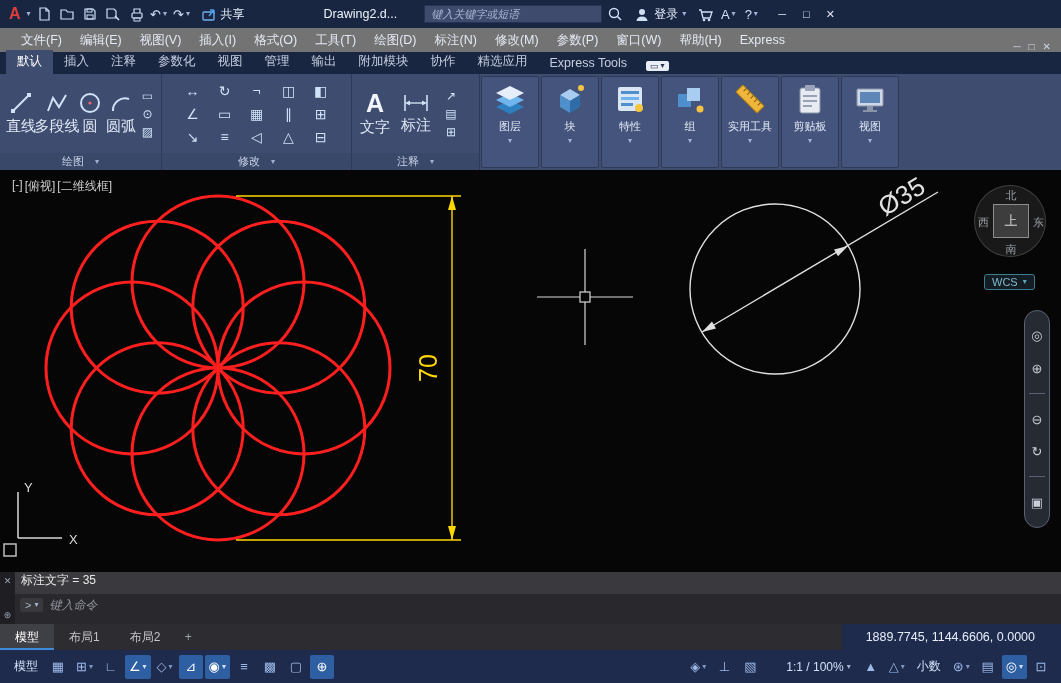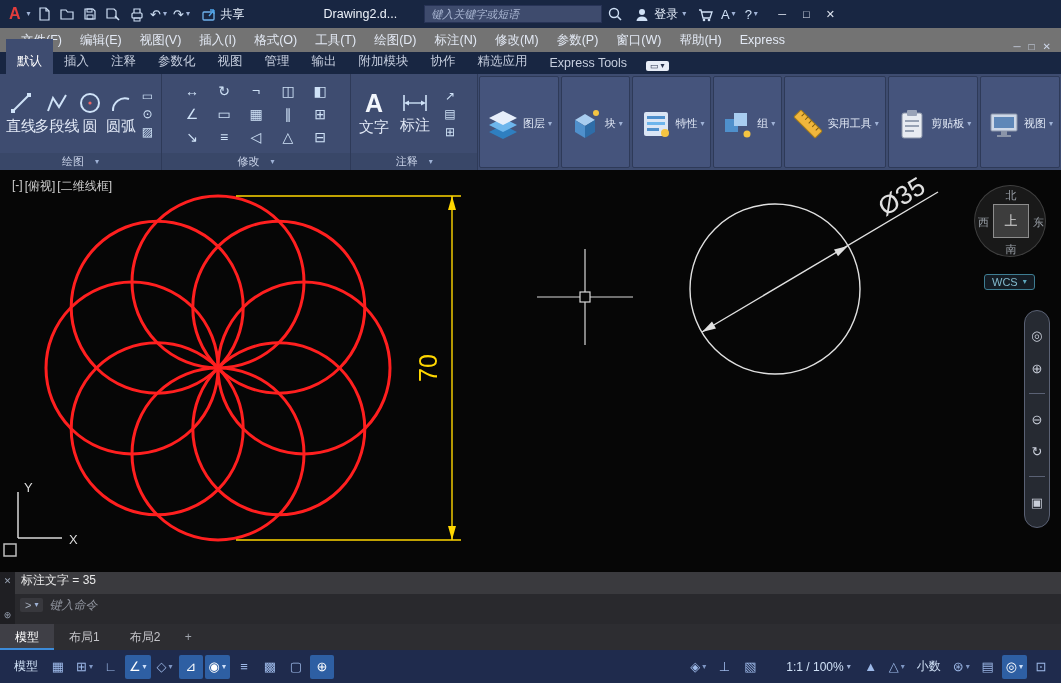--- a/index.html
+++ b/index.html
@@ -19,34 +19,34 @@
   .search input::placeholder{color:#a9b6d2;font-style:italic}
   .login{display:flex;align-items:center;gap:4px;padding:0 6px;color:#e3ecf8}
   .winctl{display:flex;margin-left:6px}
   .winctl span{width:24px;text-align:center;font-size:11px;color:#dfe5f0}
   
   .menubar{height:24px;background:#737373;display:flex;align-items:flex-end;padding-left:12px;font-size:12.5px}
   .mitem{padding:0 9px;line-height:24px;color:#e3e9f4;white-space:nowrap}
   .docctl{margin-left:auto;display:flex;gap:8px;padding-right:10px;font-size:10px;color:#cdd6e8}
   
   .rtabs{height:22px;background:#182642;display:flex;align-items:flex-end;padding-left:6px;font-size:12.5px}
-  .rtab{padding:14px 11px 4px;color:#c6cede;white-space:nowrap}
+  .rtab{padding:3px 11px 4px;color:#c6cede;white-space:nowrap}
   .rtab.active{background:#3e4c70;color:#fff}
   .ropts{margin-left:8px;margin-bottom:3px;background:#e8edf6;color:#27314a;border-radius:2px;padding:0 4px;font-size:9px;display:flex;align-items:center;gap:2px}
   
   .ribbon{height:96px;background:#3e4c70;display:flex;align-items:stretch}
   .panel{display:flex;flex-direction:column;border-right:1px solid #2e3a58}
   .pbody{flex:1;display:flex;align-items:center;padding:3px 6px;gap:4px}
   .ptitle{height:17px;font-size:11px;color:#c9d3e8;display:flex;align-items:center;justify-content:center;gap:11px;background:#394768}
   .tool{display:flex;flex-direction:column;align-items:center;gap:2px;width:34px}
   .tool .tlabel{font-size:15px;color:#e2e9f6;white-space:nowrap}
   .minicol{display:flex;flex-direction:column;gap:4px;font-size:12px;color:#cfe2f7;width:22px;align-items:center}
   .mgrid{display:grid;grid-template-columns:repeat(5,32px);grid-auto-rows:23px;align-items:center;justify-items:center;color:#cfe2f7;font-size:14px}
   .bigA{font-size:25px;font-weight:bold;color:#f2f6fc;line-height:1}
-  .bigpanel{background:#45547c;border:1px solid #2e3a58;border-radius:2px;margin:2px 1px;min-width:58px;display:flex;flex-direction:row;align-items:center;justify-content:flex-start;padding:5px 6px 2px;gap:3px}
+  .bigpanel{background:#45547c;border:1px solid #2e3a58;border-radius:2px;margin:2px 1px;min-width:58px;display:flex;flex-direction:column;align-items:center;justify-content:flex-start;padding:5px 6px 2px;gap:3px}
   .bigpanel .blabel{font-size:11px;color:#e2e9f6;white-space:nowrap}
   
   .canvas{position:relative;height:402px;background:#060606}
   .canvas svg.main{position:absolute;left:0;top:0}
   .vplabel{position:absolute;left:12px;top:8px;font-size:12px;color:#cfcfcf;display:flex;gap:2px}
   .viewcube{position:absolute;left:966px;top:6px;width:90px;height:94px;font-size:11px;color:#9aa0a8}
   .vc-circle{position:absolute;left:8px;top:9px;width:72px;height:72px;border-radius:50%;background:rgba(70,70,70,.30);border:1px solid rgba(110,110,110,.45)}
   .vc-square{position:absolute;left:27px;top:28px;width:36px;height:34px;background:#3d3d3d;border:1px solid #8d8d8d;display:flex;align-items:center;justify-content:center;color:#d4d4d4;font-size:13px}
   .vc-n{position:absolute;left:0;right:0;top:12px;text-align:center}
   .vc-s{position:absolute;left:0;right:0;top:66px;text-align:center}
@@ -480,20 +480,21 @@
       </span>
     <input placeholder="键入命令" style="">
   </div>
 </div>
 
 <div class="tabsrow">
   <span class="ltab active">模型</span>
   <span class="ltab">布局1</span>
   <span class="ltab">布局2</span>
   <span class="addtab">+</span>
+  <span class="coords">1889.7745, 1144.6606, 0.0000</span>
 </div>
 
 <div class="statusbar">
   <span class="stext">模型</span>
   <span class="sbtn">
       <span>▦</span>
     </span>
   <span class="sbtn">
       <span>⊞</span>
       <span class="c">▾</span>

